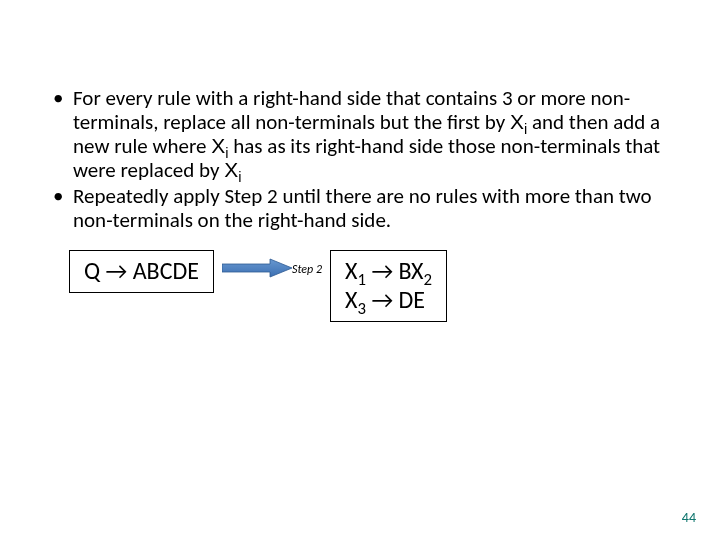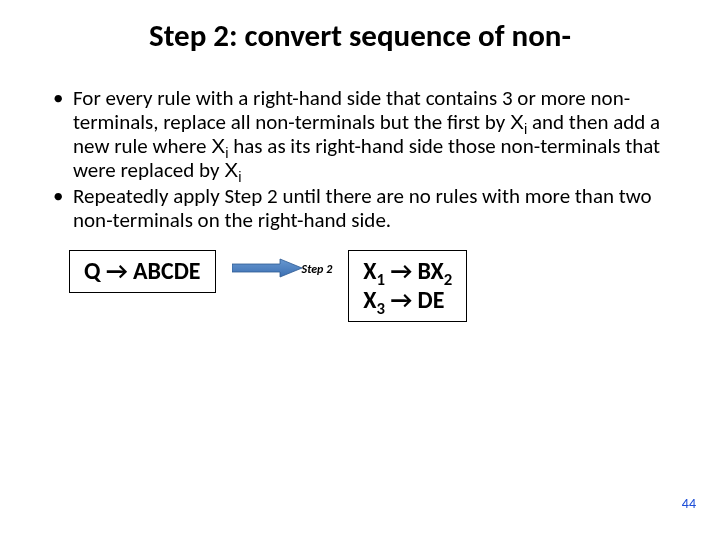--- a/index.html
+++ b/index.html
@@ -34,22 +34,21 @@
     position: absolute;
     left: 2px;
     top: 0;
     font-size: 21px;
   }
   .diagram {
     display: flex;
     align-items: flex-start;
     margin-top: 18px;
     margin-left: 24px;
-    gap: 16px;
-    font-weight: bold;
+    gap: 8px;
   }
   .box {
     border: 1.5px solid #000;
     padding: 6px 14px;
     font-size: 24px;
     line-height: 1.2;
   }
   .box-left {
     white-space: nowrap;
   }
@@ -70,30 +69,30 @@
   }
   .box-right {
     white-space: nowrap;
   }
   .box-right .line { display: block; }
   sub { font-size: 0.7em; vertical-align: sub; line-height: 0; }
   .xi { font-family: Liberation Sans, sans-serif; }
   .pagenum {
     position: absolute;
     right: 24px;
-    bottom: 28px;
+    bottom: 14px;
     font-size: 14px;
-    color: #1d4ed8;
+    color: #0f766e;
   }
 </style>
 </head>
 <body>
 
 <h1 class="title">
-  <span>Step 2: convert sequence of non-</span><br>
+  <br>
 </h1>
 
 <ul class="bullets">
   <li>
     <span>For every rule with a right-hand side that contains 3 or more non-terminals, replace all non-terminals but the first by </span><span class="xi"><span>X</span><sub>i</sub></span><span> and then add a new rule where </span><span class="xi"><span>X</span><sub>i</sub></span><span> has as its right-hand side those non-terminals that were replaced by </span><span class="xi"><span>X</span><sub>i</sub></span>
   </li>
   <li>Repeatedly apply Step 2 until there are no rules with more than two non-terminals on the right-hand side.</li>
 </ul>
 
 <div class="diagram">

